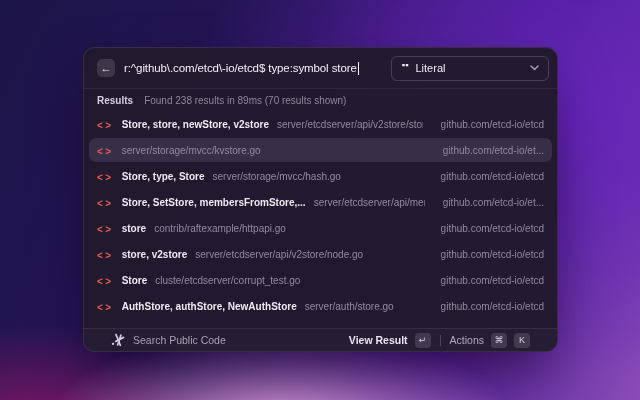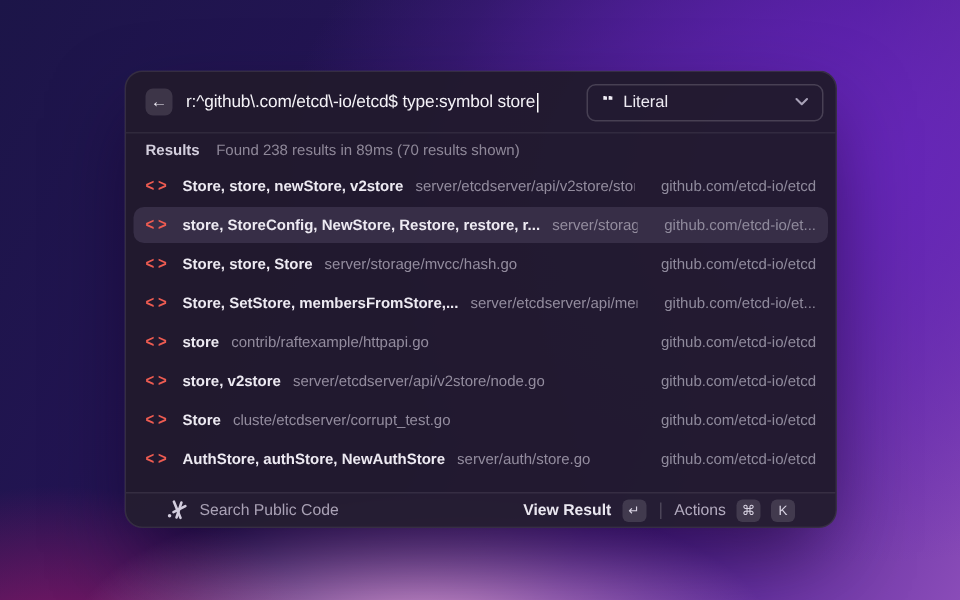--- a/index.html
+++ b/index.html
@@ -138,27 +138,26 @@
 
     <div class="results-list" id="results-list">
         <div class="row">
         <span class="code-ic">&lt;&gt;</span>
         <span class="sym">Store, store, newStore, v2store</span>
         <span class="path">server/etcdserver/api/v2store/store.go</span>
         <span class="repo">github.com/etcd-io/etcd</span>
       </div>
         <div class="row selected">
         <span class="code-ic">&lt;&gt;</span>
-        <span class="sym">store, StoreConfig, NewStore, Restore, restore, r...</span>
         <span class="path">server/storage/mvcc/kvstore.go</span>
         <span class="repo">github.com/etcd-io/et...</span>
       </div>
         <div class="row">
         <span class="code-ic">&lt;&gt;</span>
-        <span class="sym">Store, store, Store</span>
+        <span class="sym">Store, type, Store</span>
         <span class="path">server/storage/mvcc/hash.go</span>
         <span class="repo">github.com/etcd-io/etcd</span>
       </div>
         <div class="row">
         <span class="code-ic">&lt;&gt;</span>
         <span class="sym">Store, SetStore, membersFromStore,...</span>
         <span class="path">server/etcdserver/api/membership/cluste...</span>
         <span class="repo">github.com/etcd-io/et...</span>
       </div>
         <div class="row">

